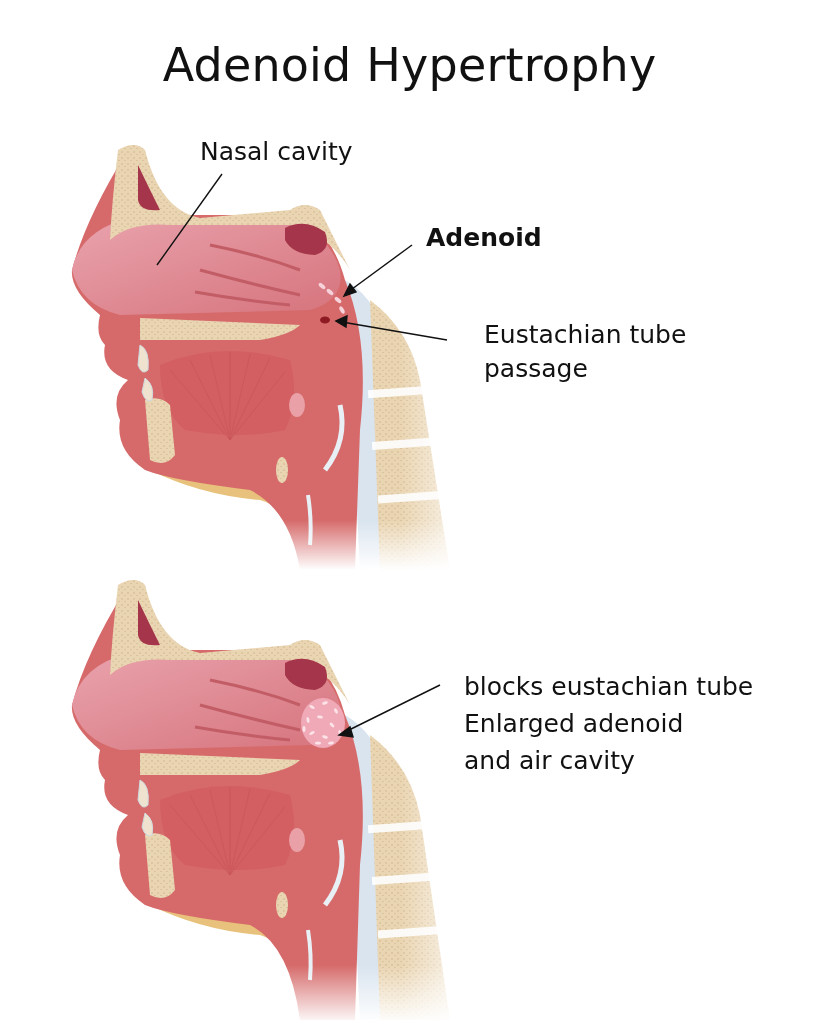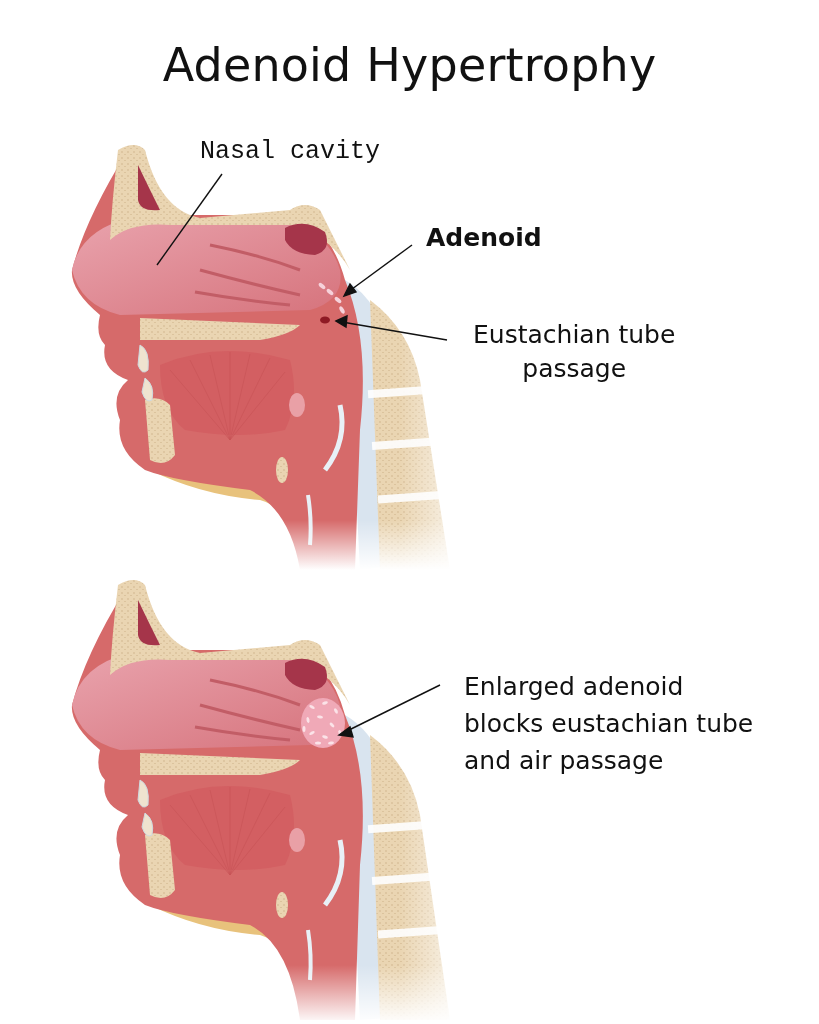--- a/index.html
+++ b/index.html
@@ -97,23 +97,23 @@
     <g stroke="#111" stroke-width="1.4" fill="#111">
       <line x1="222" y1="174" x2="157" y2="265"></line>
       <line x1="412" y1="245" x2="348" y2="292"></line>
       <polygon points="344,296 356,292 350,284"></polygon>
       <line x1="447" y1="340" x2="342" y2="322"></line>
       <polygon points="336,321 347,316 346,327"></polygon>
     </g>
   </svg>
 </div>
 
-<div class="label" style="left:200px;top:135px;font-family:Liberation Mono, monospace;">Nasal cavity</div>
+<div class="label" style="left:200px;top:135px;">Nasal cavity</div>
 <div class="label" style="left:426px;top:221px;font-weight:bold;">Adenoid</div>
-<div class="label" style="left:473px;top:318px;text-align:center;">
+<div class="label" style="left:484px;top:318px;">
   <div>Eustachian tube</div>
   <div>passage</div>
 </div>
 
 <div class="illus" style="top:575px;height:449px;">
   <svg width="819" height="449" viewBox="0 140 819 449">
     <defs>
       <pattern id="dots2" width="6" height="6" patternUnits="userSpaceOnUse">
         <rect width="6" height="6" fill="#ead5b2"></rect>
         <circle cx="2" cy="2" r="0.7" fill="#c9ad84"></circle>
@@ -194,16 +194,16 @@
     <rect x="100" y="530" width="400" height="59" fill="url(#fadeB2)"></rect>
 
     <g stroke="#111" stroke-width="1.4" fill="#111">
       <line x1="440" y1="250" x2="345" y2="297"></line>
       <polygon points="339,300 350,292 353,302"></polygon>
     </g>
   </svg>
 </div>
 
 <div class="label" style="left:464px;top:668px;line-height:37px;">
+  <div>blocks eustachian tube</div>
   <div>Enlarged adenoid</div>
-  <div>blocks eustachian tube</div>
-  <div>and air passage</div>
+  <div>and air cavity</div>
 </div>
 
 </body></html>

